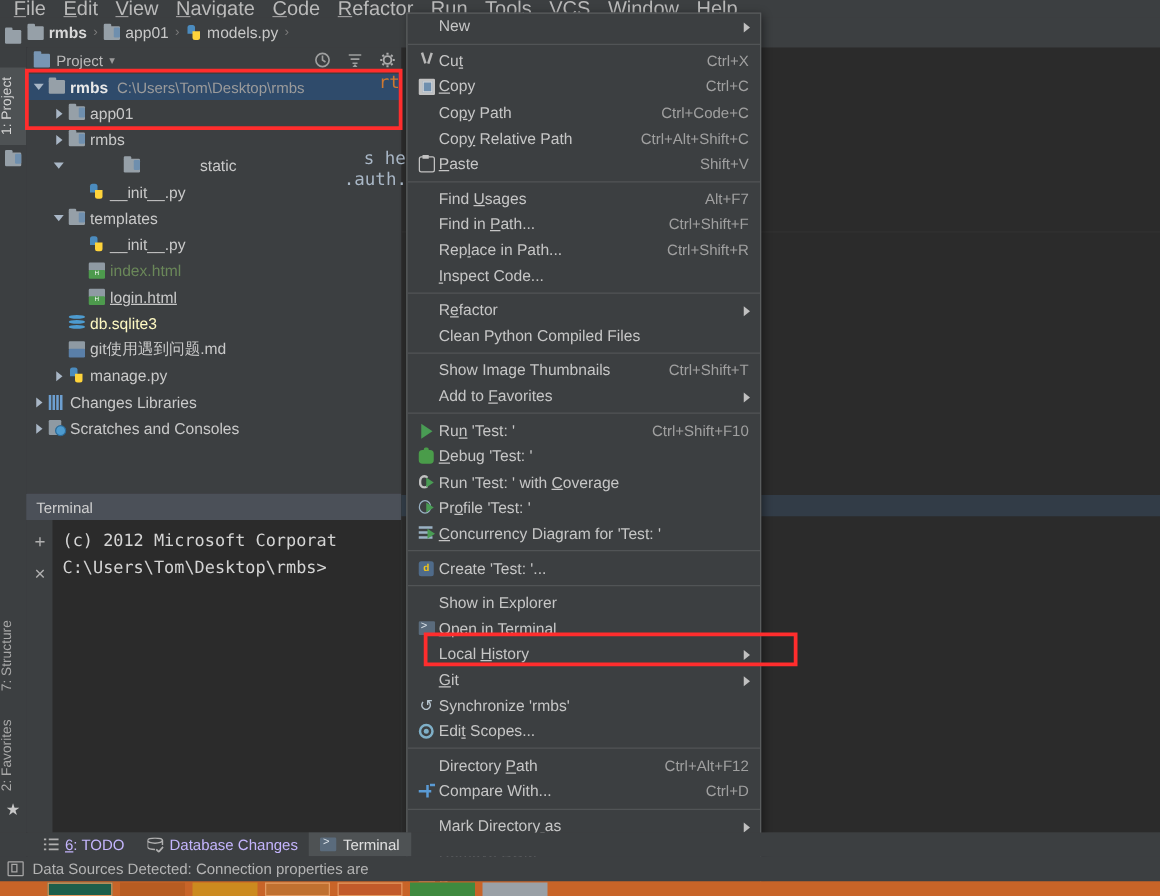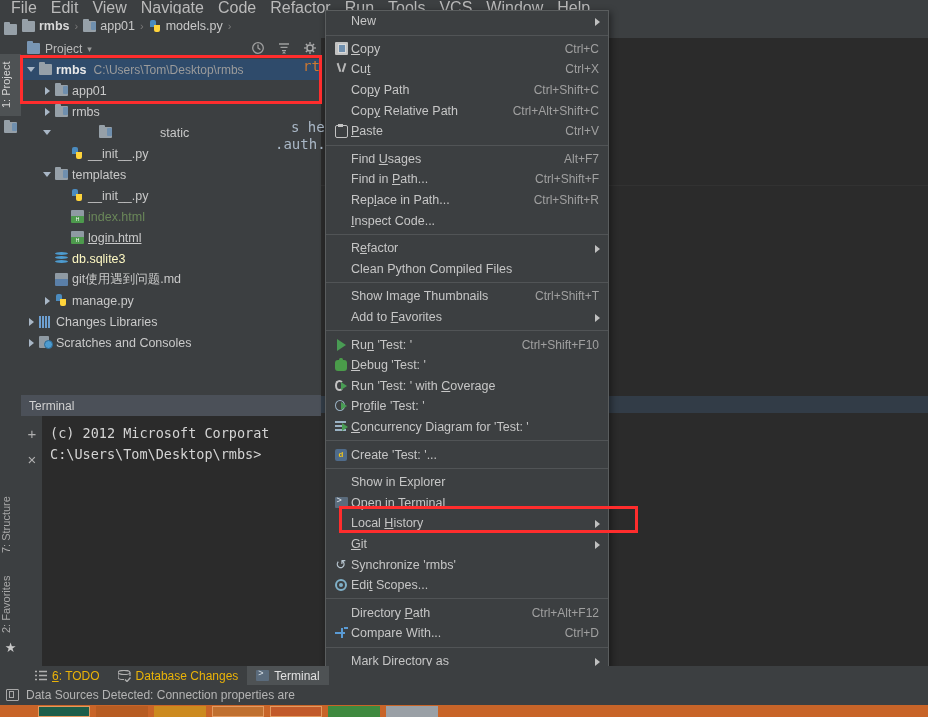--- a/index.html
+++ b/index.html
@@ -178,21 +178,21 @@
   .mi-scope:after{content:"";position:absolute;left:2px;top:2px;width:4px;height:4px;border-radius:50%;background:#7fb0c8;}
   .mi-cmp{width:13px;height:12px;position:relative;}
   .mi-cmp i{position:absolute;background:#5a9bd5;display:block;}
   .mi-diag{width:13px;height:11px;position:relative;}
   .mi-diag i{position:absolute;background:#9ab2c4;display:block;}
 
   
   #bottombar{left:0;top:666px;width:928px;height:19px;background:#3c3f41;
      display:flex;align-items:center;padding-left:26px;box-sizing:border-box;}
   #bottombar .bt{display:flex;align-items:center;height:19px;padding:0 9px;
-     font-size:12px;color:#eab308;white-space:nowrap;}
+     font-size:12px;color:#c4b5fd;white-space:nowrap;}
   #bottombar .bt.active{background:#4e5254;color:#e0e0e0;}
   #bottombar .bt .bic{margin-right:5px;display:flex;align-items:center;}
   #bottombar .bt u{text-decoration:underline;}
 
   
   #statusbar{left:0;top:685px;width:928px;height:20px;background:#3c3f41;
      display:flex;align-items:center;padding-left:6px;box-sizing:border-box;
      font-size:12px;color:#b4b4b4;white-space:nowrap;}
   #statusbar .sic{width:13px;height:12px;border:1.5px solid #a8a8a8;border-radius:1px;
      box-sizing:border-box;margin-right:7px;position:relative;}
@@ -458,48 +458,48 @@
 
 <div class="abs" id="ctxmenu">
     <div class="mrow">
       <span class="mic"></span>
       <span class="mlbl">New</span>
       <span class="marrow"></span>
     </div>
     <div class="msep"></div>
     <div class="mrow">
       <span class="mic">
+        <span class="mi-cut"></span>
+      </span>
+      <span class="mlbl">Cu<u>t</u></span>
+      <span class="msc">Ctrl+X</span>
+    </div>
+    <div class="mrow">
+      <span class="mic">
         <span class="mi-copy"></span>
       </span>
       <span class="mlbl"><u>C</u>opy</span>
       <span class="msc">Ctrl+C</span>
     </div>
     <div class="mrow">
-      <span class="mic">
-        <span class="mi-cut"></span>
-      </span>
-      <span class="mlbl">Cu<u>t</u></span>
-      <span class="msc">Ctrl+X</span>
-    </div>
-    <div class="mrow">
       <span class="mic"></span>
       <span class="mlbl">Co<u>p</u>y Path</span>
-      <span class="msc">Ctrl+Shift+C</span>
+      <span class="msc">Ctrl+Code+C</span>
     </div>
     <div class="mrow">
       <span class="mic"></span>
       <span class="mlbl">Cop<u>y</u> Relative Path</span>
       <span class="msc">Ctrl+Alt+Shift+C</span>
     </div>
     <div class="mrow">
       <span class="mic">
         <span class="mi-paste"></span>
       </span>
       <span class="mlbl"><u>P</u>aste</span>
-      <span class="msc">Ctrl+V</span>
+      <span class="msc">Shift+V</span>
     </div>
     <div class="msep"></div>
     <div class="mrow">
       <span class="mic"></span>
       <span class="mlbl">Find <u>U</u>sages</span>
       <span class="msc">Alt+F7</span>
     </div>
     <div class="mrow">
       <span class="mic"></span>
       <span class="mlbl">Find in <u>P</u>ath...</span>

